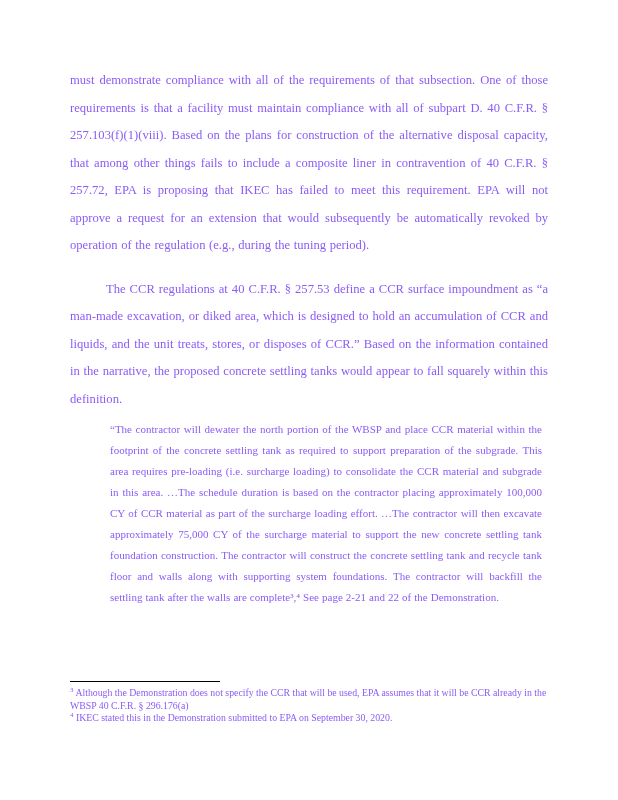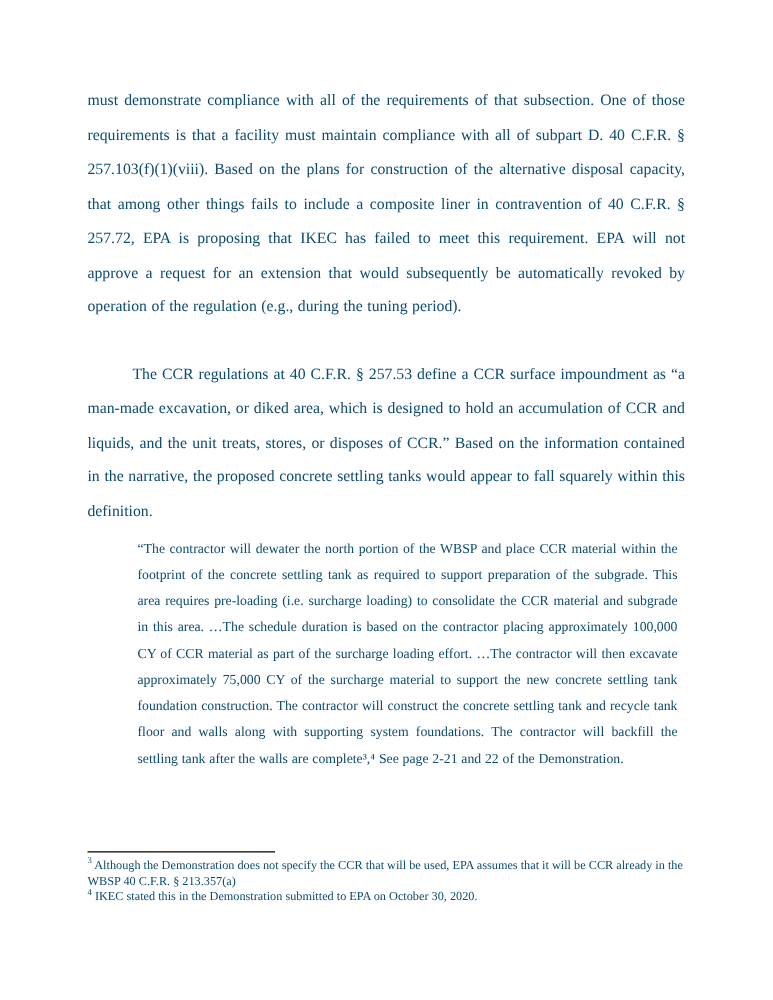--- a/index.html
+++ b/index.html
@@ -8,32 +8,32 @@
     background: #ffffff;
   }
   .page {
     position: relative;
     width: 618px;
     height: 800px;
     background: #ffffff;
     box-sizing: border-box;
     padding: 67px 70px 0 70px;
     font-family: "Liberation Serif", serif;
-    color: #0c4a6e;
+    color: #8b5cf6;
     overflow: hidden;
   }
   .para {
     margin: 0;
     font-size: 12.6px;
     line-height: 27.5px;
     text-align: justify;
     word-spacing: 0.5px;
   }
   .para.spaced-before {
-    margin-top: 26px;
+    margin-top: 16px;
   }
   .para.first-line-indent {
     text-indent: 36px;
   }
   .block-quote {
     margin: 6px 6px 0 40px;
     font-size: 11px;
     line-height: 21px;
     text-align: justify;
     word-spacing: 0.3px;
@@ -66,17 +66,17 @@
 
   <p class="para">must demonstrate compliance with all of the requirements of that subsection. One of those requirements is that a facility must maintain compliance with all of subpart D. 40 C.F.R. § 257.103(f)(1)(viii). Based on the plans for construction of the alternative disposal capacity, that among other things fails to include a composite liner in contravention of 40 C.F.R. § 257.72, EPA is proposing that IKEC has failed to meet this requirement. EPA will not approve a request for an extension that would subsequently be automatically revoked by operation of the regulation (e.g., during the tuning period).</p>
 
   <p class="para spaced-before first-line-indent">The CCR regulations at 40 C.F.R. § 257.53 define a CCR surface impoundment as “a man-made excavation, or diked area, which is designed to hold an accumulation of CCR and liquids, and the unit treats, stores, or disposes of CCR.” Based on the information contained in the narrative, the proposed concrete settling tanks would appear to fall squarely within this definition.</p>
 
 
   <div class="block-quote">“The contractor will dewater the north portion of the WBSP and place CCR material within the footprint of the concrete settling tank as required to support preparation of the subgrade. This area requires pre-loading (i.e. surcharge loading) to consolidate the CCR material and subgrade in this area. …The schedule duration is based on the contractor placing approximately 100,000 CY of CCR material as part of the surcharge loading effort. …The contractor will then excavate approximately 75,000 CY of the surcharge material to support the new concrete settling tank foundation construction. The contractor will construct the concrete settling tank and recycle tank floor and walls along with supporting system foundations. The contractor will backfill the settling tank after the walls are complete³,⁴ See page 2-21 and 22 of the Demonstration.</div>
 
   <div class="footnote-area">
     <div class="footnote-rule"></div>
-    <div class="footnote"><sup>3</sup><span> Although the Demonstration does not specify the CCR that will be used, EPA assumes that it will be CCR already in the WBSP 40 C.F.R. § 213.357(a)</span></div>
-    <div class="footnote"><sup>4</sup><span> IKEC stated this in the Demonstration submitted to EPA on October 30, 2020.</span></div>
+    <div class="footnote"><sup>3</sup><span> Although the Demonstration does not specify the CCR that will be used, EPA assumes that it will be CCR already in the WBSP 40 C.F.R. § 296.176(a)</span></div>
+    <div class="footnote"><sup>4</sup><span> IKEC stated this in the Demonstration submitted to EPA on September 30, 2020.</span></div>
   </div>
 
 </div>
 
 </body></html>

